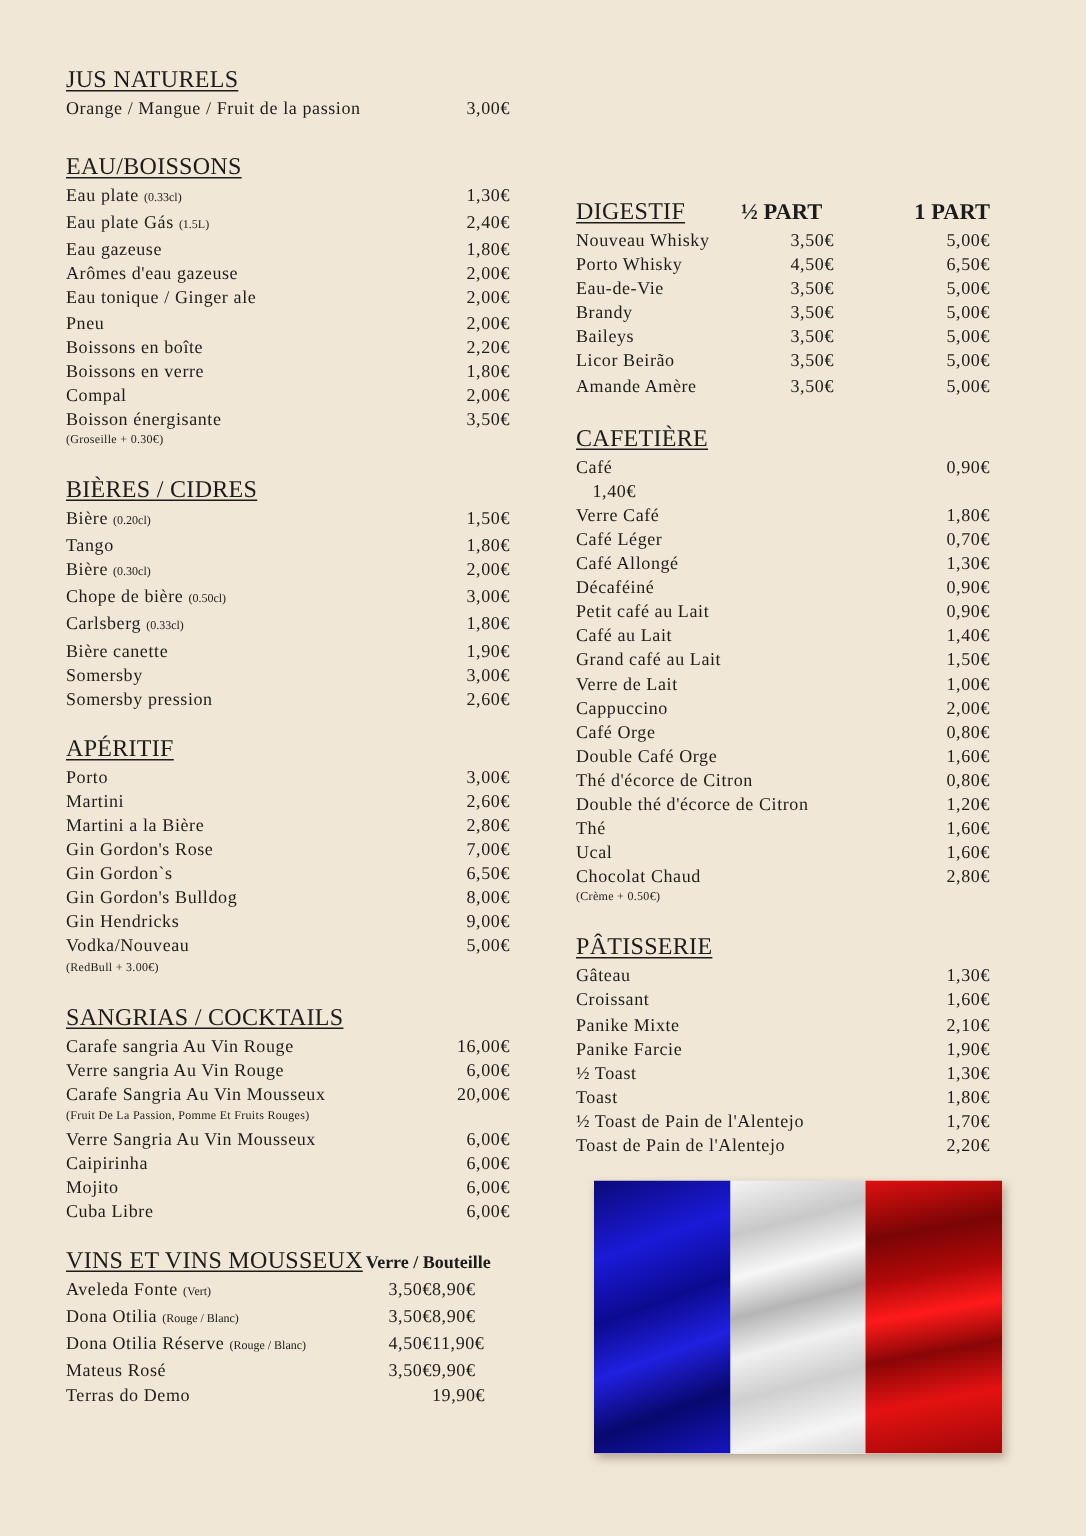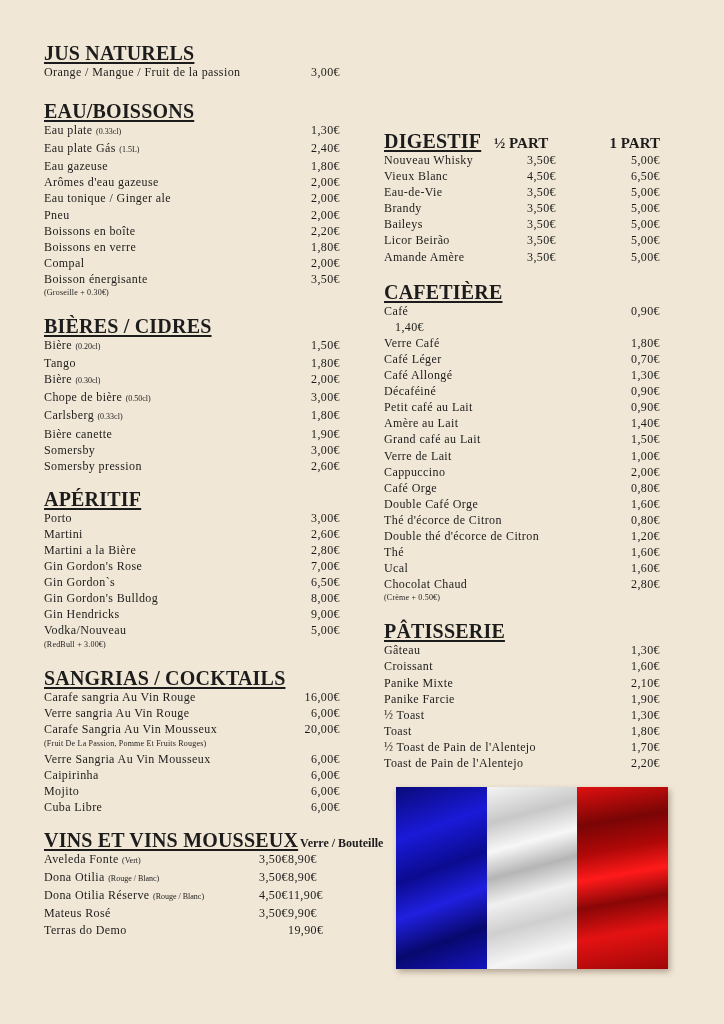--- a/index.html
+++ b/index.html
@@ -9,21 +9,21 @@
     font-family: "Liberation Serif", "DejaVu Serif", serif;
     color: #1c1c1c;
     position: relative;
   }
   .col { position: absolute; }
   .col-left { left: 44px; width: 296px; top: 44px; }
   .col-right { left: 384px; width: 276px; top: 110px; }
 
   .section { margin-bottom: 20px; }
   .sec-title {
-    font-weight: bold; font-size: 20px; letter-spacing: 0.2px;
+    font-weight: normal; font-size: 16px; letter-spacing: 0.2px;
     text-decoration: underline; text-underline-offset: 2px;
     line-height: 19px; margin-bottom: 1px; display: inline-block;
   }
   .row {
     display: flex; justify-content: space-between; align-items: baseline;
     font-size: 12px; line-height: 16.1px; letter-spacing: 0.4px;
     white-space: nowrap;
   }
   .row .name { flex: 1; }
   .row .small { font-size: 8px; letter-spacing: 0; }
@@ -282,21 +282,21 @@
       <span class="h h1">½ PART</span>
       <span class="h h2">1 PART</span>
     </div>
     <div class="list">
         <div class="row dig-row">
           <span class="name">Nouveau Whisky</span>
           <span class="p1">3,50€</span>
           <span class="p2">5,00€</span>
         </div>
         <div class="row dig-row">
-          <span class="name">Vieux Blanc</span>
+          <span class="name">Porto Whisky</span>
           <span class="p1">4,50€</span>
           <span class="p2">6,50€</span>
         </div>
         <div class="row dig-row">
           <span class="name">Eau-de-Vie</span>
           <span class="p1">3,50€</span>
           <span class="p2">5,00€</span>
         </div>
         <div class="row dig-row">
           <span class="name">Brandy</span>
@@ -345,21 +345,21 @@
         </div>
         <div class="row">
           <span class="name"><span>Décaféiné</span></span>
           <span class="price">0,90€</span>
         </div>
         <div class="row">
           <span class="name"><span>Petit café au Lait</span></span>
           <span class="price">0,90€</span>
         </div>
         <div class="row">
-          <span class="name"><span>Amère au Lait</span></span>
+          <span class="name"><span>Café au Lait</span></span>
           <span class="price">1,40€</span>
         </div>
         <div class="row">
           <span class="name"><span>Grand café au Lait</span></span>
           <span class="price">1,50€</span>
         </div>
         <div class="row">
           <span class="name"><span>Verre de Lait</span></span>
           <span class="price">1,00€</span>
         </div>

